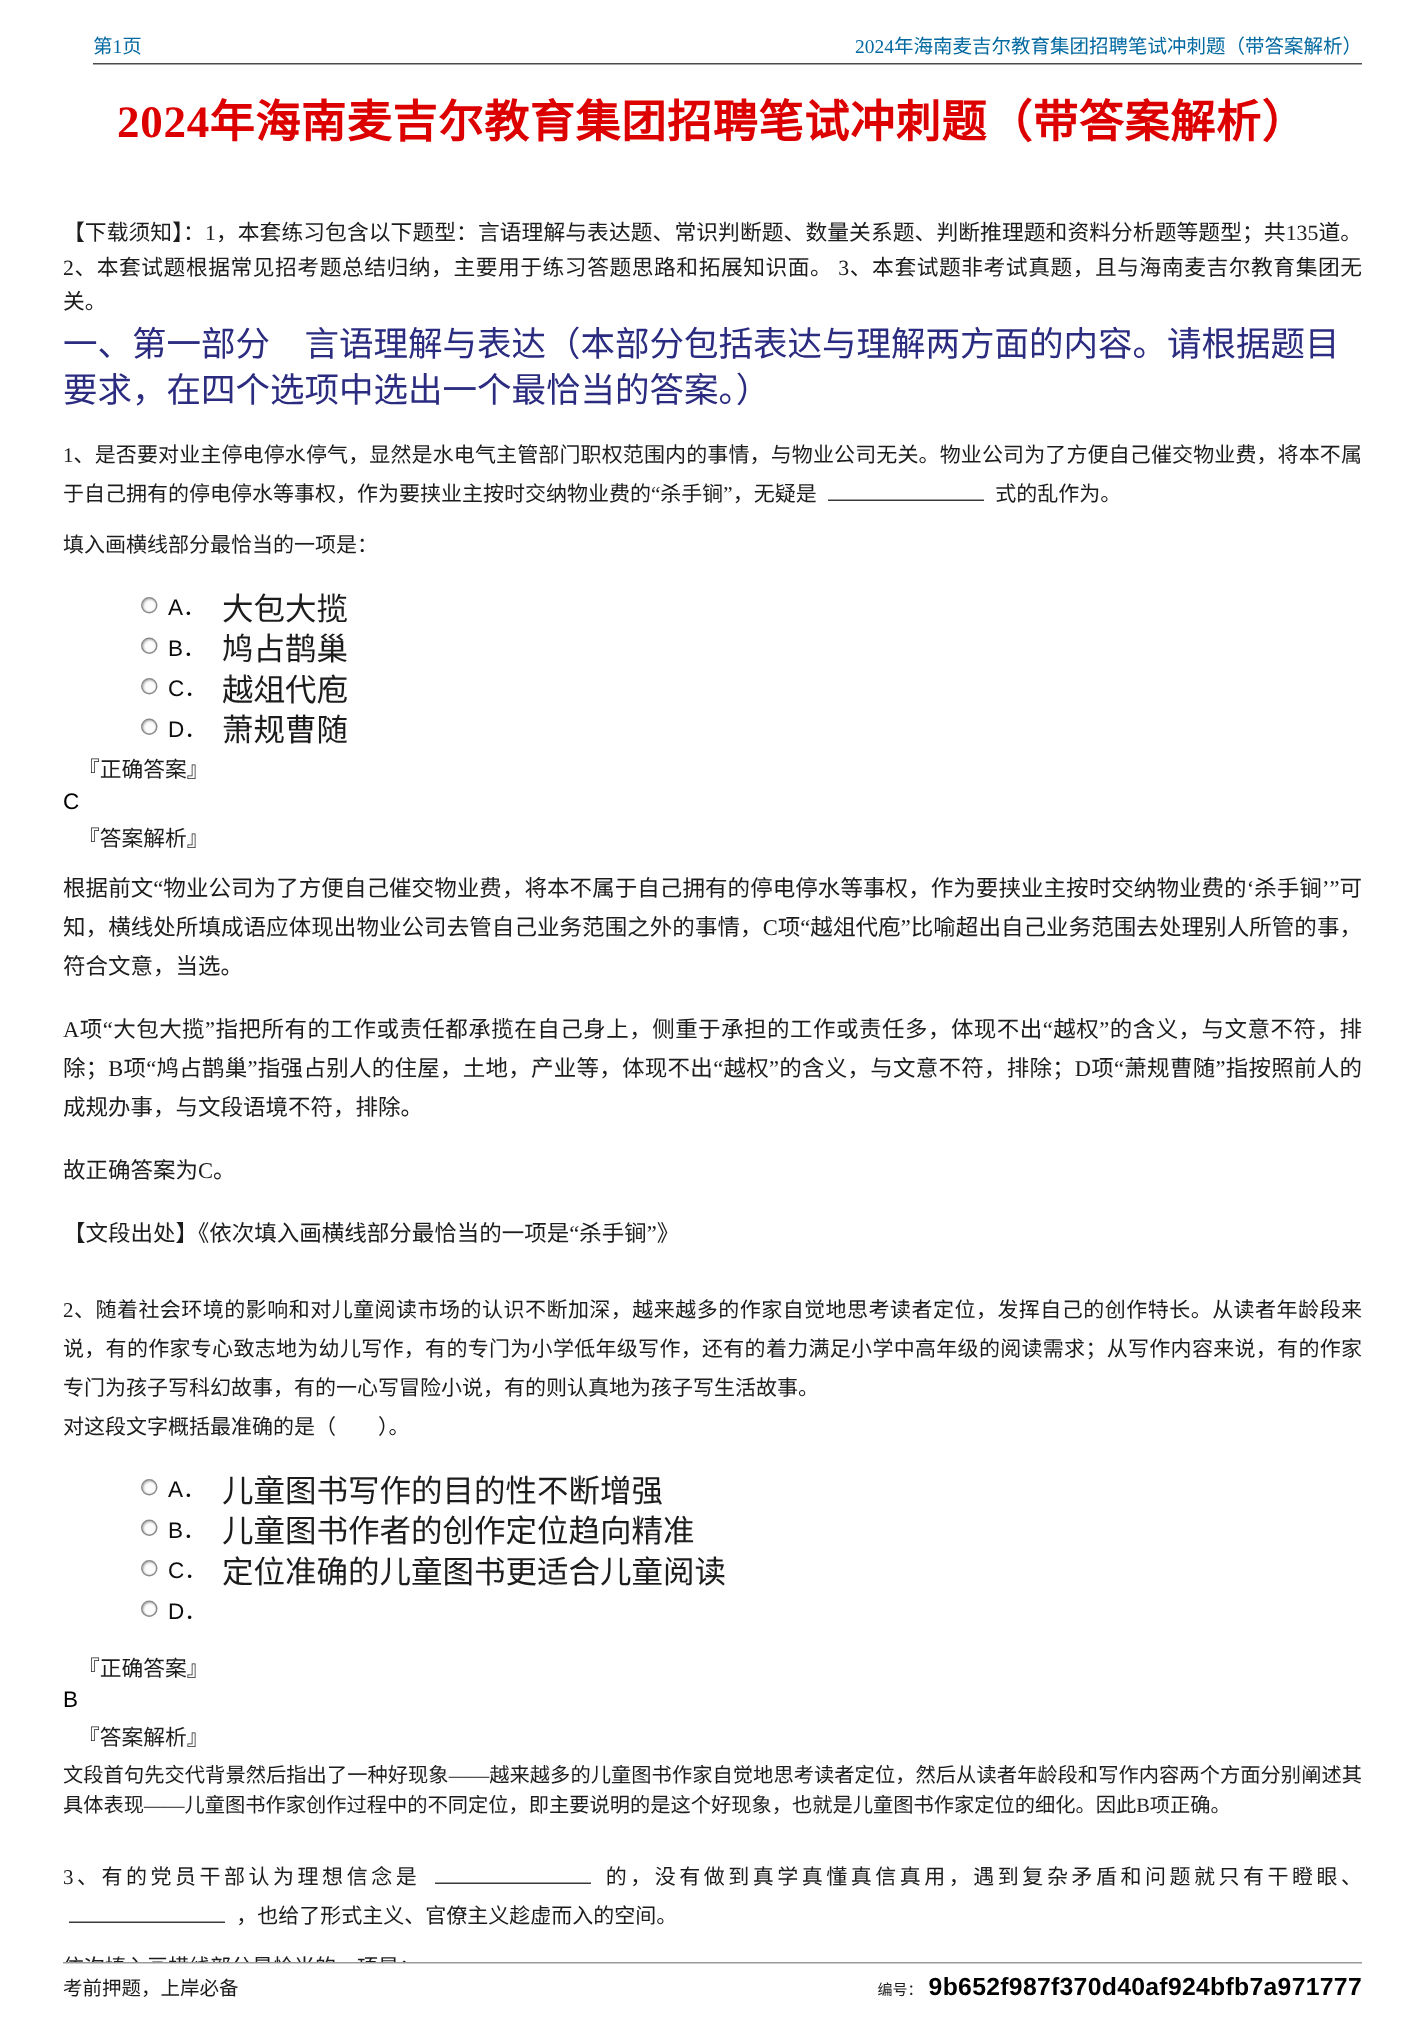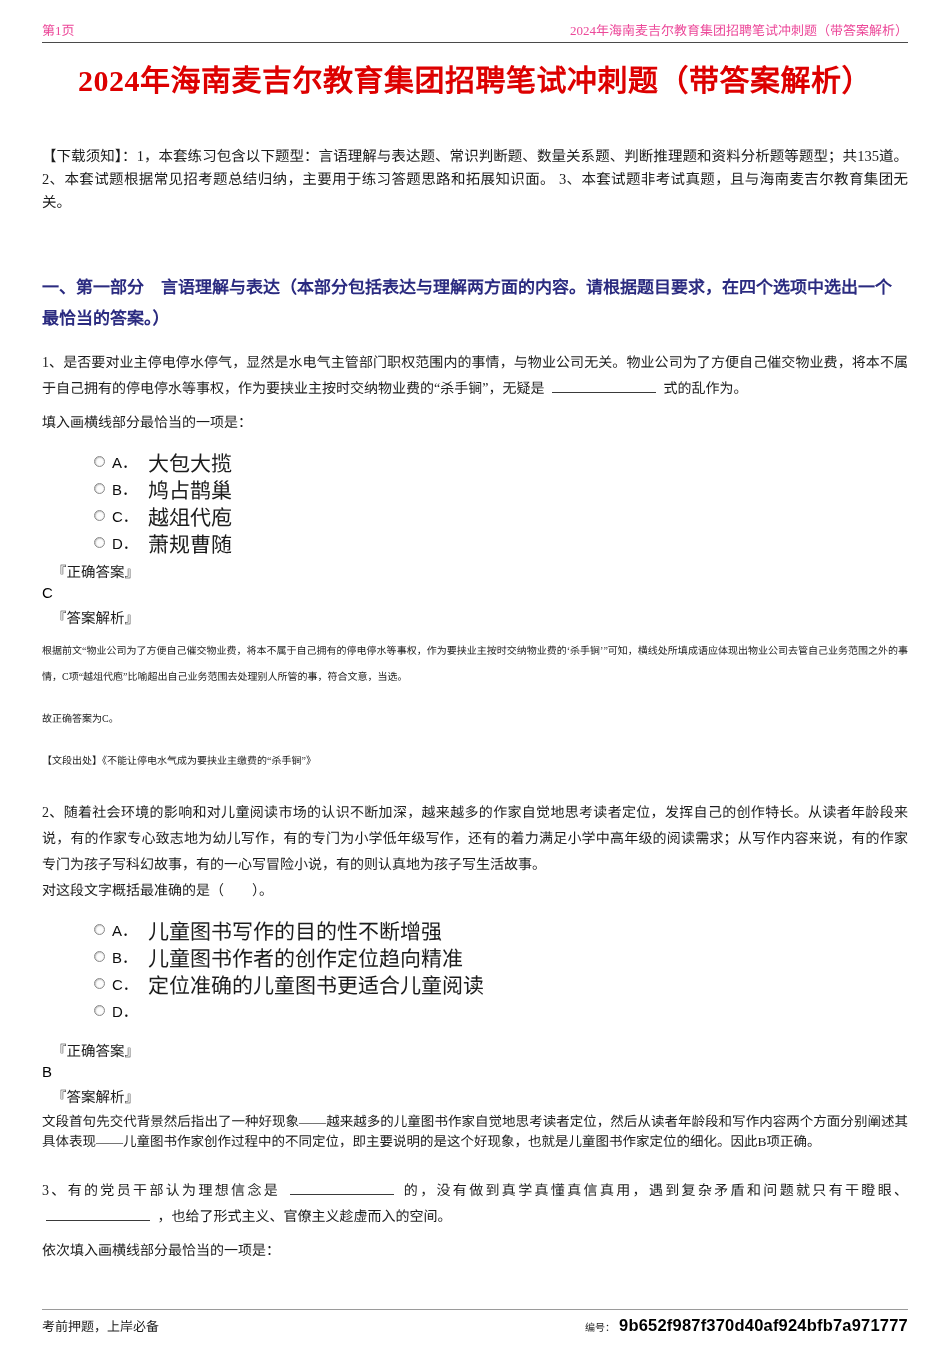--- a/index.html
+++ b/index.html
@@ -7,31 +7,31 @@
   .page {
     position:relative; width:950px; height:1345px; margin:0 auto;
     background:#ffffff; overflow:hidden; color:#1c1c1c;
     font-family:"Liberation Serif","DejaVu Serif",serif;
   }
   .content { padding:20px 42px 0 42px; }
 
   .page-header {
     display:flex; justify-content:space-between; 
     border-bottom:1.5px solid #4a4a4a; padding-bottom:3px;
-    font-size:13px; color:#ec4899;
+    font-size:13px; color:#0369a1;margin-left:20px;
   }
   .doc-title {
     margin-top:13px; text-align:center;
     font-size:30px; font-weight:bold; letter-spacing:0.5px;
     color:var(--title-red,#dd0000);
   }
   .notice { margin-top:45px; font-size:14.5px; line-height:23px; text-align:justify; }
 
   .section-heading {
-    margin-top:58px; font-size:17px; line-height:31px; font-weight:bold;
+    font-size:23px; line-height:31px; font-weight:normal;
     color:var(--heading-navy,#2b2b80);
   }
 
   .stem { font-size:14px; line-height:26px; text-align:justify; }
   .mt16 { margin-top:16px; }
   .mt26 { margin-top:26px; }
   .blank {
     display:inline-block; width:104px; height:13px;
     border-bottom:1.5px solid #3a3a3a; margin:0 4px; vertical-align:baseline;
   }
@@ -50,21 +50,21 @@
     font-family:"Liberation Sans","DejaVu Sans",sans-serif;
     font-size:15px; color:#0d0d0d; margin-left:7px; width:36px;
   }
   .opt-text { font-size:21px; }
 
   .ans-heading { margin-top:5px; padding-left:10px; font-size:14.5px; line-height:22px; }
   .ans-letter {
     font-family:"Liberation Sans","DejaVu Sans",sans-serif;
     font-size:15px; line-height:19px; color:#000;
   }
-  .analysis { margin-top:9px; font-size:10px; line-height:26px; text-align:justify; }
+  .analysis { margin-top:9px; font-size:15px; line-height:26px; text-align:justify; }
   .analysis-tight { margin-top:4px; line-height:20px; font-size:13.5px; }
   .gap-top { margin-top:16px; }
 
   .page-footer {
     position:absolute; left:0; right:0; bottom:0;
     background:#ffffff; padding:0 42px 10px 42px;
   }
   .footer-rule { border-top:1.5px solid #9a9a9a; }
   .footer-row { display:flex; justify-content:space-between; align-items:baseline; padding-top:6px; }
   .footer-left { font-size:13px; }
@@ -120,22 +120,23 @@
           <span class="radio"></span>
           <span class="opt-label">D．</span>
           <span class="opt-text">萧规曹随</span>
         </div>
       </div>
 
       <p class="ans-heading">『正确答案』</p>
       <p class="ans-letter">C</p>
       <p class="ans-heading">『答案解析』</p>
       <p class="analysis">根据前文“物业公司为了方便自己催交物业费，将本不属于自己拥有的停电停水等事权，作为要挟业主按时交纳物业费的‘杀手锏’”可知，横线处所填成语应体现出物业公司去管自己业务范围之外的事情，C项“越俎代庖”比喻超出自己业务范围去处理别人所管的事，符合文意，当选。</p>
+      <p class="analysis gap-top">A项“大包大揽”指把所有的工作或责任都承揽在自己身上，侧重于承担的工作或责任多，体现不出“越权”的含义，与文意不符，排除；B项“鸠占鹊巢”指强占别人的住屋，土地，产业等，体现不出“越权”的含义，与文意不符，排除；D项“萧规曹随”指按照前人的成规办事，与文段语境不符，排除。</p>
       <p class="analysis gap-top">故正确答案为C。</p>
-      <p class="analysis gap-top">【文段出处】《不能让停电水气成为要挟业主缴费的“杀手锏”》</p>
+      <p class="analysis gap-top">【文段出处】《依次填入画横线部分最恰当的一项是“杀手锏”》</p>
     </section>
 
     <section>
       <p class="stem mt26">2、随着社会环境的影响和对儿童阅读市场的认识不断加深，越来越多的作家自觉地思考读者定位，发挥自己的创作特长。从读者年龄段来说，有的作家专心致志地为幼儿写作，有的专门为小学低年级写作，还有的着力满足小学中高年级的阅读需求；从写作内容来说，有的作家专门为孩子写科幻故事，有的一心写冒险小说，有的则认真地为孩子写生活故事。</p>
       <p class="prompt prompt-tight">对这段文字概括最准确的是（　　）。</p>
 
       <div class="options">
         <div class="option">
           <span class="radio"></span>
           <span class="opt-label">A．</span>

